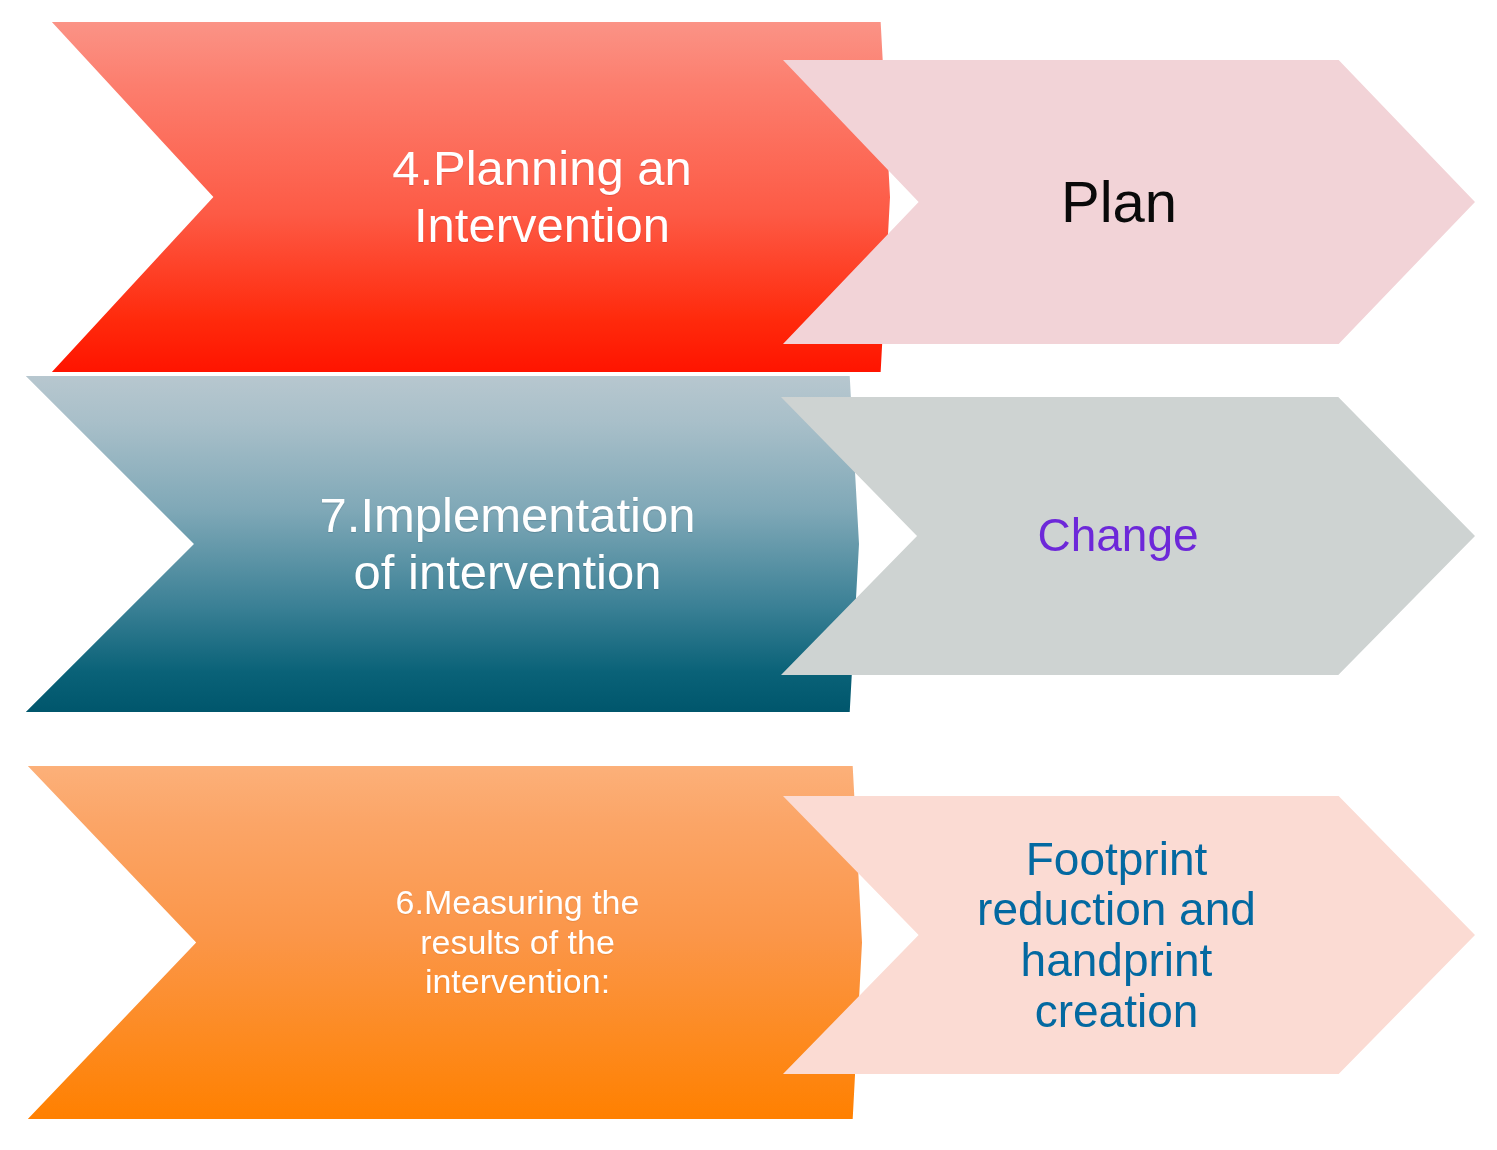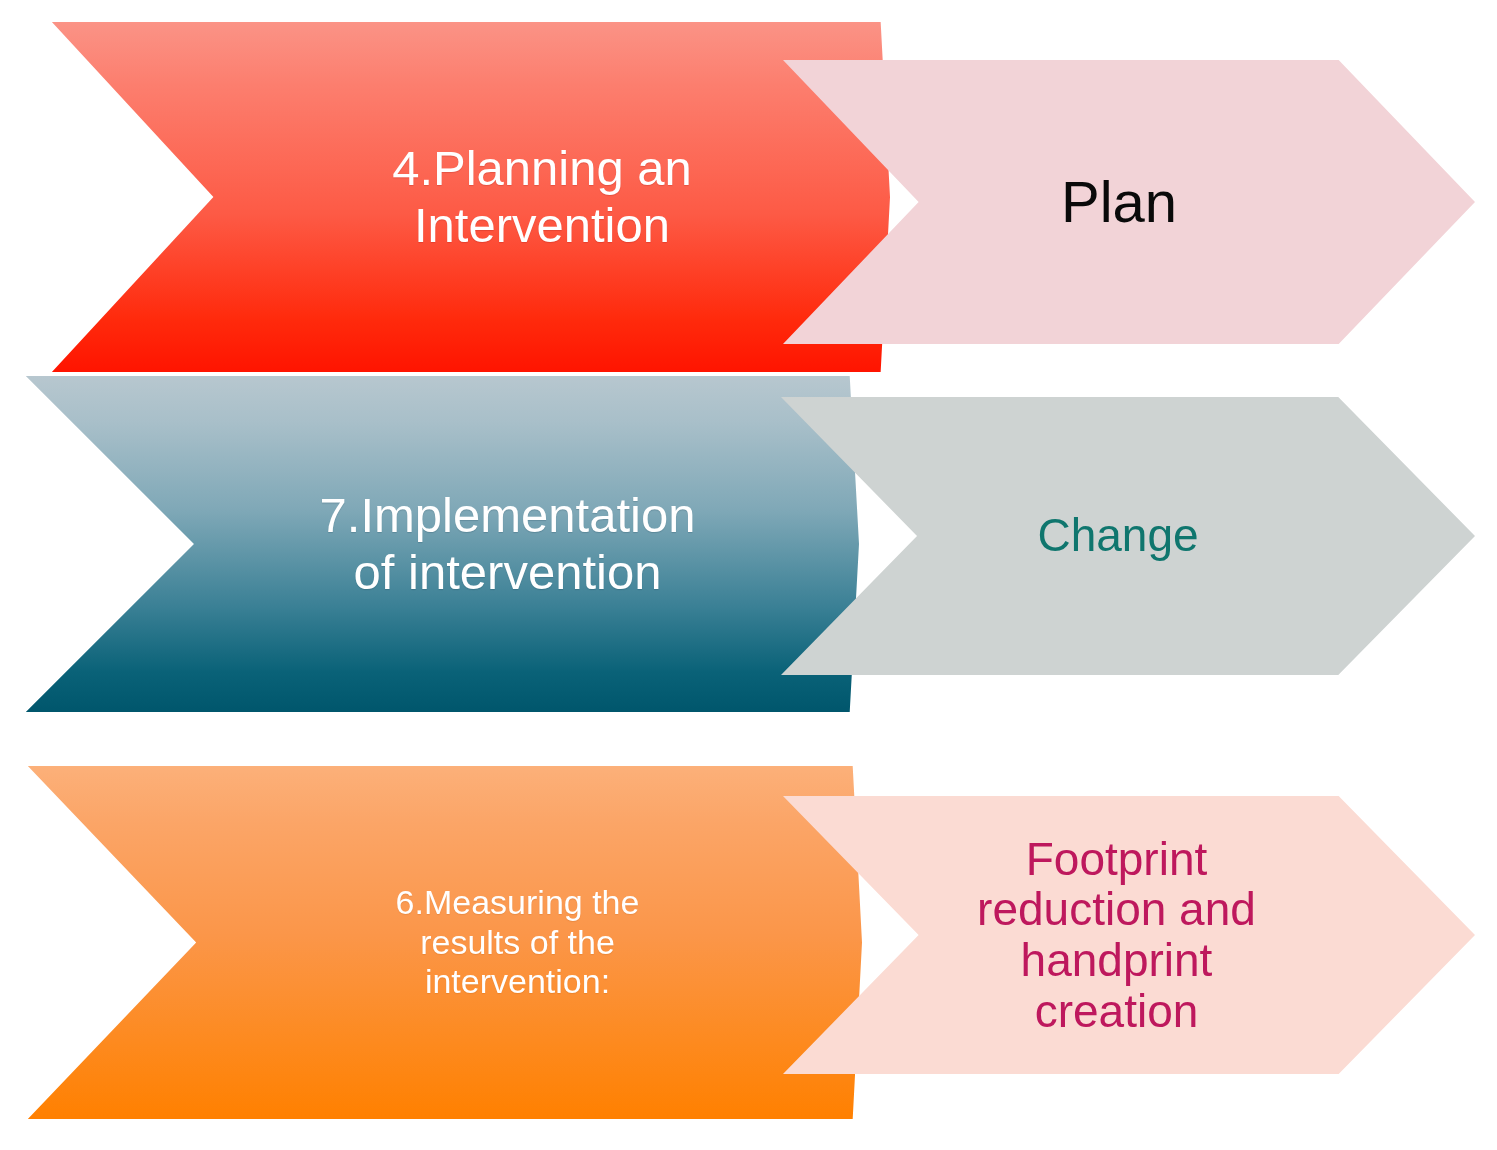--- a/index.html
+++ b/index.html
@@ -92,21 +92,21 @@
   #chev-change-outcome {
     left: 781px;
     top: 397px;
     width: 694px;
     height: 278px;
     -webkit-clip-path: polygon(0% 0%, 80.3% 0%, 100% 50%, 80.3% 100%, 0% 100%, 19.6% 50%);
     clip-path: polygon(0% 0%, 80.3% 0%, 100% 50%, 80.3% 100%, 0% 100%, 19.6% 50%);
     background: #ced3d2;
   }
   #chev-change-outcome .label {
-    color: #0f766e;
+    color: #6d28d9;
     font-size: 46px;
     padding-left: 110px;
     padding-right: 130px;
   }
   
   #chev-measure-step {
     left: 16px;
     top: 766px;
     width: 846px;
     height: 353px;
@@ -125,21 +125,21 @@
   #chev-footprint-outcome {
     left: 783px;
     top: 796px;
     width: 692px;
     height: 278px;
     -webkit-clip-path: polygon(0% 0%, 80.3% 0%, 100% 50%, 80.3% 100%, 0% 100%, 19.6% 50%);
     clip-path: polygon(0% 0%, 80.3% 0%, 100% 50%, 80.3% 100%, 0% 100%, 19.6% 50%);
     background: #fbdbd3;
   }
   #chev-footprint-outcome .label {
-    color: #be185d;
+    color: #0369a1;
     font-size: 46px;
     padding-left: 100px;
     padding-right: 125px;
     line-height: 1.1;
   }
 </style>
 </head>
 <body>
 
 <div id="canvas">

